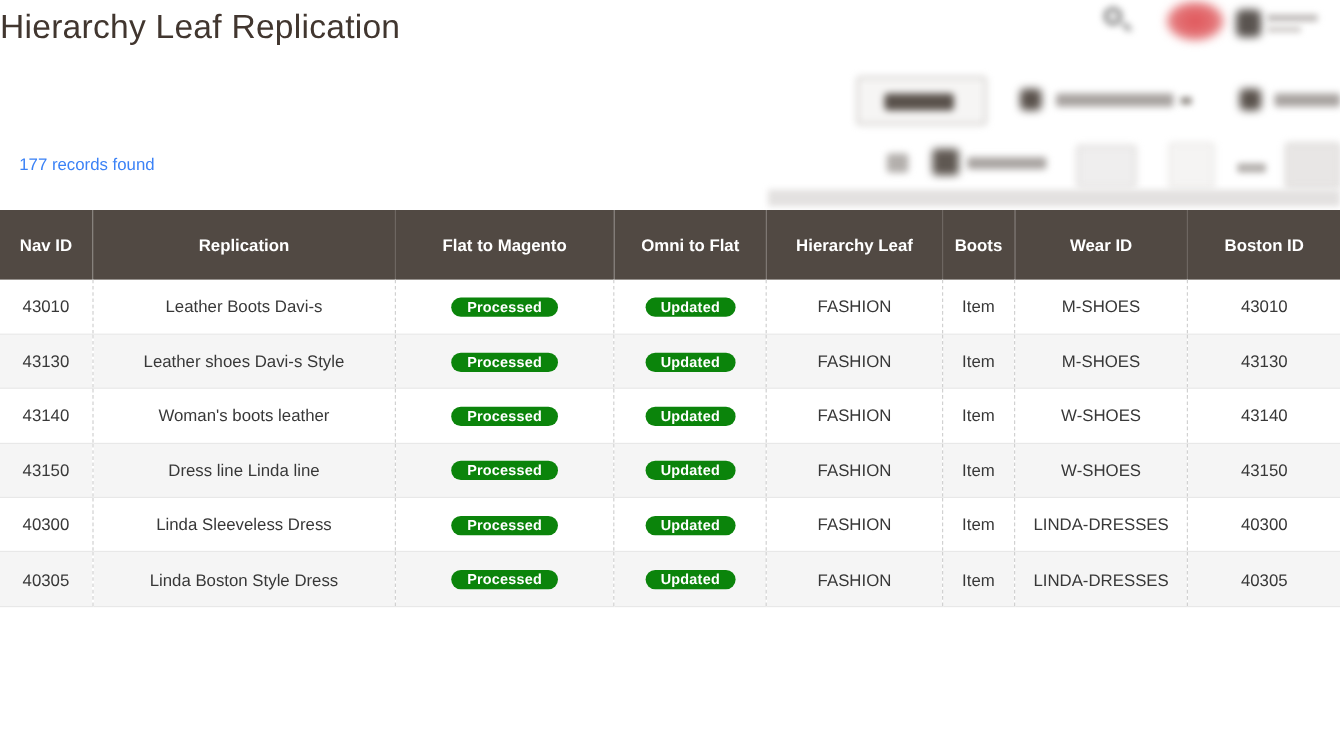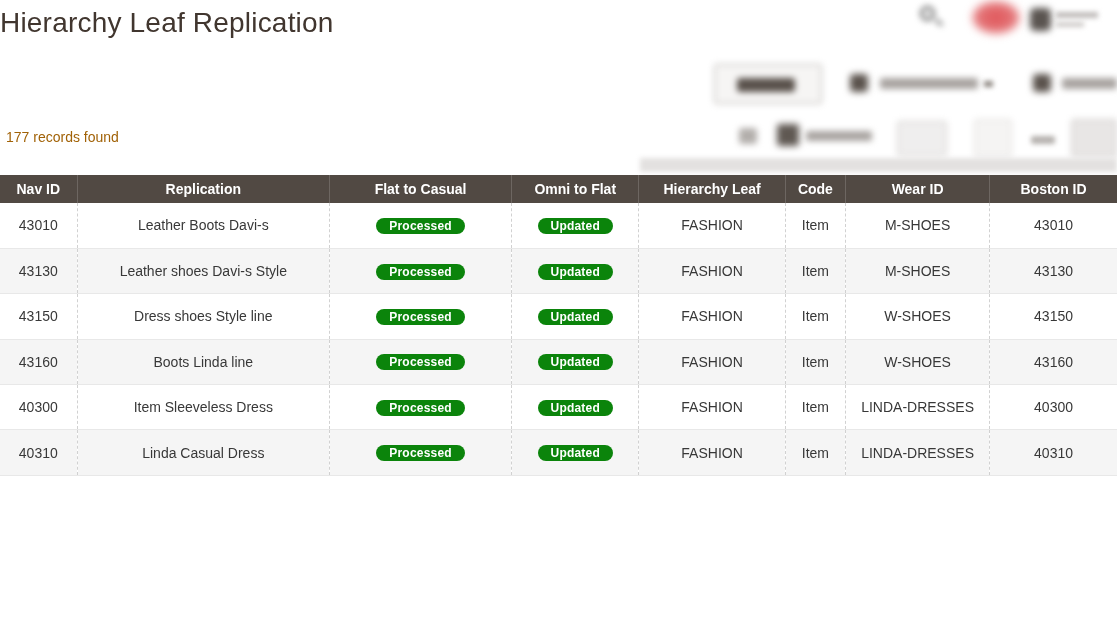--- a/index.html
+++ b/index.html
@@ -6,22 +6,22 @@
   html,body { width:1117px; height:626px; background:#fff; overflow:hidden; }
   body { position:relative; font-family:"Liberation Sans", sans-serif; color:#303030; }
 
   
   .page-title {
     position:absolute; left:0; top:7px;
     font-size:28px; font-weight:400; color:#41362f;
     letter-spacing:.2px;
   }
   .records-found {
-    position:absolute; left:6px; top:129px;
-    font-size:14px; color:#a16207;
+    position:absolute; left:16px; top:129px;
+    font-size:14px; color:#3b82f6;
   }
 
   
   .blurwrap { position:absolute; }
   .search-blur { left:920px; top:6px; width:30px; height:28px; filter:blur(3px); }
   .search-blur .lens { width:15px; height:15px; border:3px solid #6b6b6b; border-radius:50%; }
   .search-blur .handle { position:absolute; left:15px; top:15px; width:8px; height:3px; background:#6b6b6b; transform:rotate(40deg); }
   .notif-blur { left:972px; top:1px; width:48px; height:33px; border-radius:50%;
     background:radial-gradient(ellipse at center,#e05458 0%,#e4777a 55%,rgba(228,119,122,0) 100%); filter:blur(4px); }
   .account-blur { left:1030px; top:8px; width:21px; height:23px; background:#5a5450; border-radius:5px; filter:blur(3.5px); }
@@ -44,21 +44,21 @@
   .r2-box1-blur { left:897px; top:121px; width:50px; height:35px; background:#efeeee; border:1px solid #c6c2bf; border-radius:3px; filter:blur(3px); }
   .r2-box2-blur { left:974px; top:119px; width:38px; height:38px; background:#f5f4f3; border:1px solid #dad7d4; border-radius:3px; filter:blur(3px); }
   .r2-dash-blur { left:1031px; top:136px; width:24px; height:8px; background:#b5b1ae; border-radius:2px; filter:blur(2.6px); }
   .r2-box3-blur { left:1071px; top:119px; width:46px; height:38px; background:#e8e6e5; border:1px solid #c6c2bf; border-radius:3px; filter:blur(3px); }
   .bottom-strip-blur { left:640px; top:158px; width:477px; height:14px; background:#e3e1e0; filter:blur(2.5px); }
 
   
   table.grid { position:absolute; left:0; top:175px; width:1117px; border-collapse:collapse; table-layout:fixed; }
   table.grid thead th {
     background:#514943; color:#ffffff; font-size:14px; font-weight:700;
-    height:28px; text-align:center; vertical-align:middle;
+    height:58px; text-align:center; vertical-align:middle;
     border-left:1px solid rgba(255,255,255,0.16);
   }
   table.grid thead th:first-child { border-left:none; }
   table.grid td {
     height:45.4px; font-size:14px; color:#383838; text-align:center; vertical-align:middle;
     border-left:1px dashed #d1d1d1; border-bottom:1px solid #e8e8e8;
     overflow:hidden; white-space:nowrap;
   }
   table.grid td:first-child { border-left:none; }
   table.grid tbody tr:nth-child(even) td { background:#f5f5f5; }
@@ -112,24 +112,24 @@
       <col style="width:11.4%">
     <col style="width:13.1%">
       <col style="width:5.4%">
       <col style="width:12.9%">
       <col style="width:11.4%">
   </colgroup>
   <thead>
     <tr>
         <th>Nav ID</th>
         <th>Replication</th>
-        <th>Flat to Casual</th>
+        <th>Flat to Magento</th>
         <th>Omni to Flat</th>
         <th>Hierarchy Leaf</th>
-        <th>Code</th>
+        <th>Boots</th>
         <th>Wear ID</th>
         <th>Boston ID</th>
       </tr>
   </thead>
   <tbody>
       <tr>
         <td>43010</td>
         <td>Leather Boots Davi-s</td>
         <td><span class="badge">Processed</span></td>
         <td><span class="badge">Updated</span></td>
@@ -142,53 +142,53 @@
         <td>43130</td>
         <td>Leather shoes Davi-s Style</td>
         <td><span class="badge">Processed</span></td>
         <td><span class="badge">Updated</span></td>
         <td>FASHION</td>
         <td>Item</td>
         <td>M-SHOES</td>
         <td>43130</td>
       </tr>
       <tr>
+        <td>43140</td>
+        <td>Woman's boots leather</td>
+        <td><span class="badge">Processed</span></td>
+        <td><span class="badge">Updated</span></td>
+        <td>FASHION</td>
+        <td>Item</td>
+        <td>W-SHOES</td>
+        <td>43140</td>
+      </tr>
+      <tr>
         <td>43150</td>
-        <td>Dress shoes Style line</td>
+        <td>Dress line Linda line</td>
         <td><span class="badge">Processed</span></td>
         <td><span class="badge">Updated</span></td>
         <td>FASHION</td>
         <td>Item</td>
         <td>W-SHOES</td>
         <td>43150</td>
       </tr>
       <tr>
-        <td>43160</td>
-        <td>Boots Linda line</td>
-        <td><span class="badge">Processed</span></td>
-        <td><span class="badge">Updated</span></td>
-        <td>FASHION</td>
-        <td>Item</td>
-        <td>W-SHOES</td>
-        <td>43160</td>
-      </tr>
-      <tr>
         <td>40300</td>
-        <td>Item Sleeveless Dress</td>
+        <td>Linda Sleeveless Dress</td>
         <td><span class="badge">Processed</span></td>
         <td><span class="badge">Updated</span></td>
         <td>FASHION</td>
         <td>Item</td>
         <td>LINDA-DRESSES</td>
         <td>40300</td>
       </tr>
       <tr>
-        <td>40310</td>
-        <td>Linda Casual Dress</td>
+        <td>40305</td>
+        <td>Linda Boston Style Dress</td>
         <td><span class="badge">Processed</span></td>
         <td><span class="badge">Updated</span></td>
         <td>FASHION</td>
         <td>Item</td>
         <td>LINDA-DRESSES</td>
-        <td>40310</td>
+        <td>40305</td>
       </tr>
     </tbody>
 </table>
 
 </body></html>

